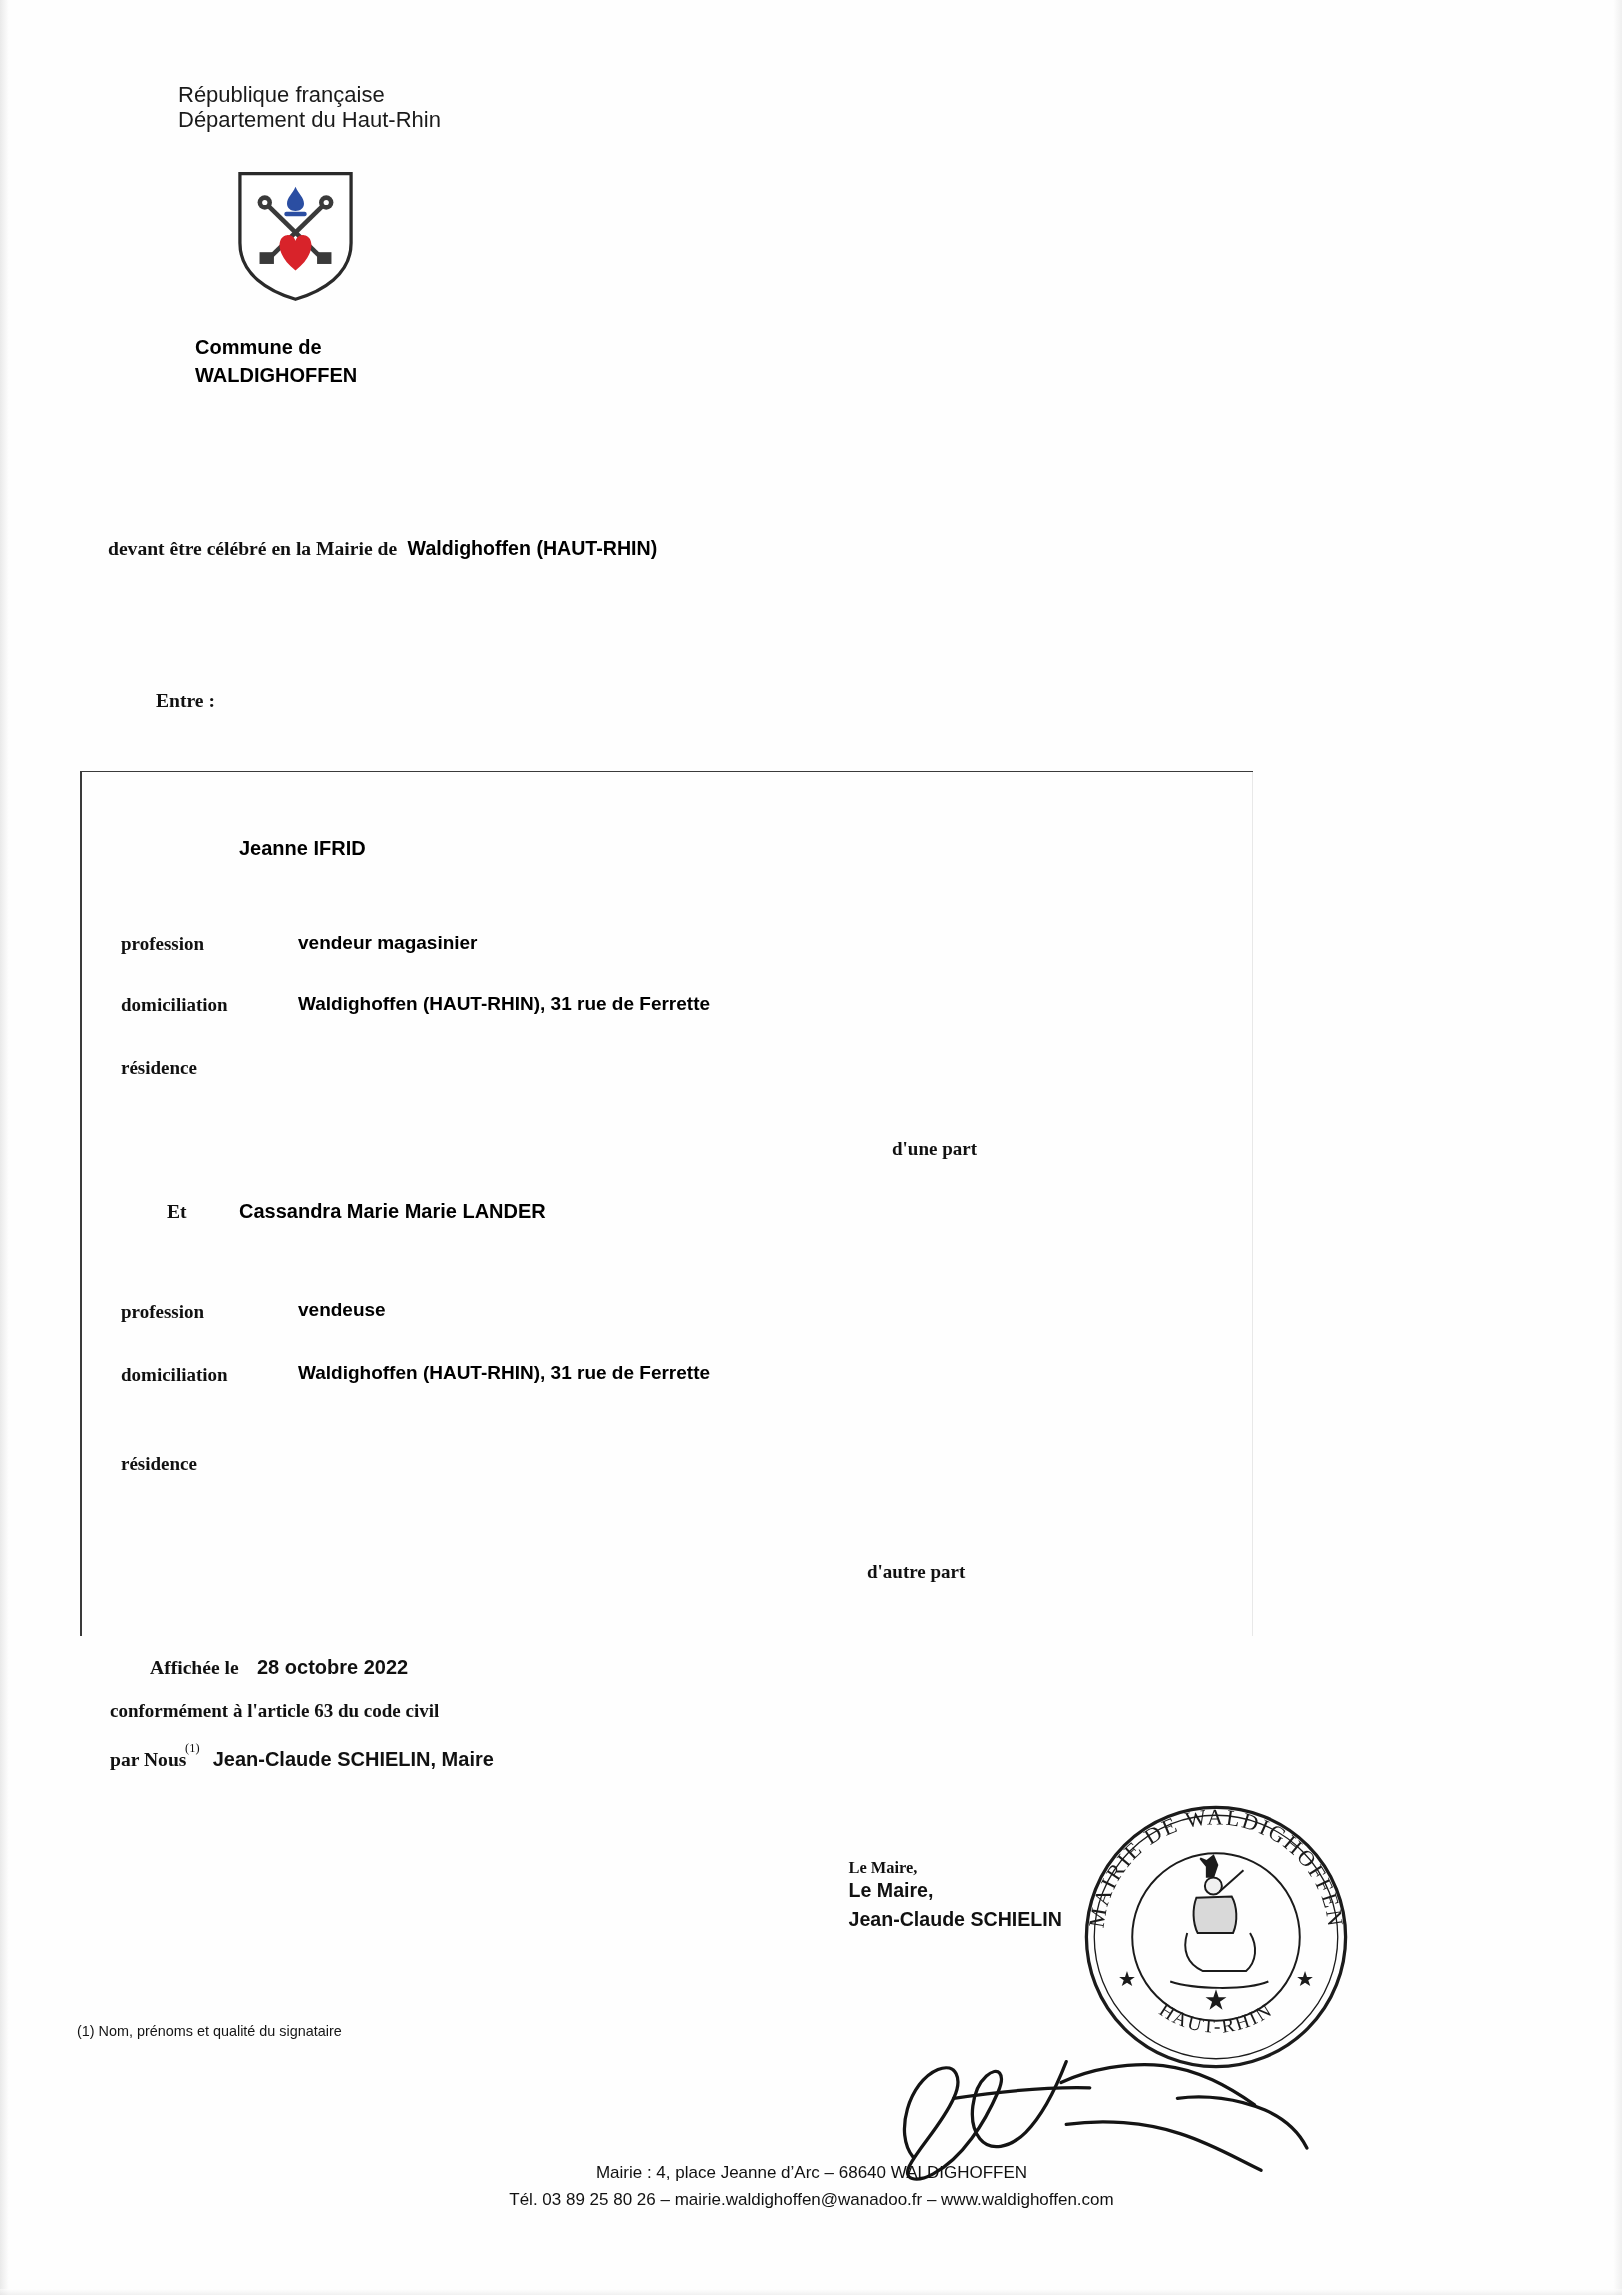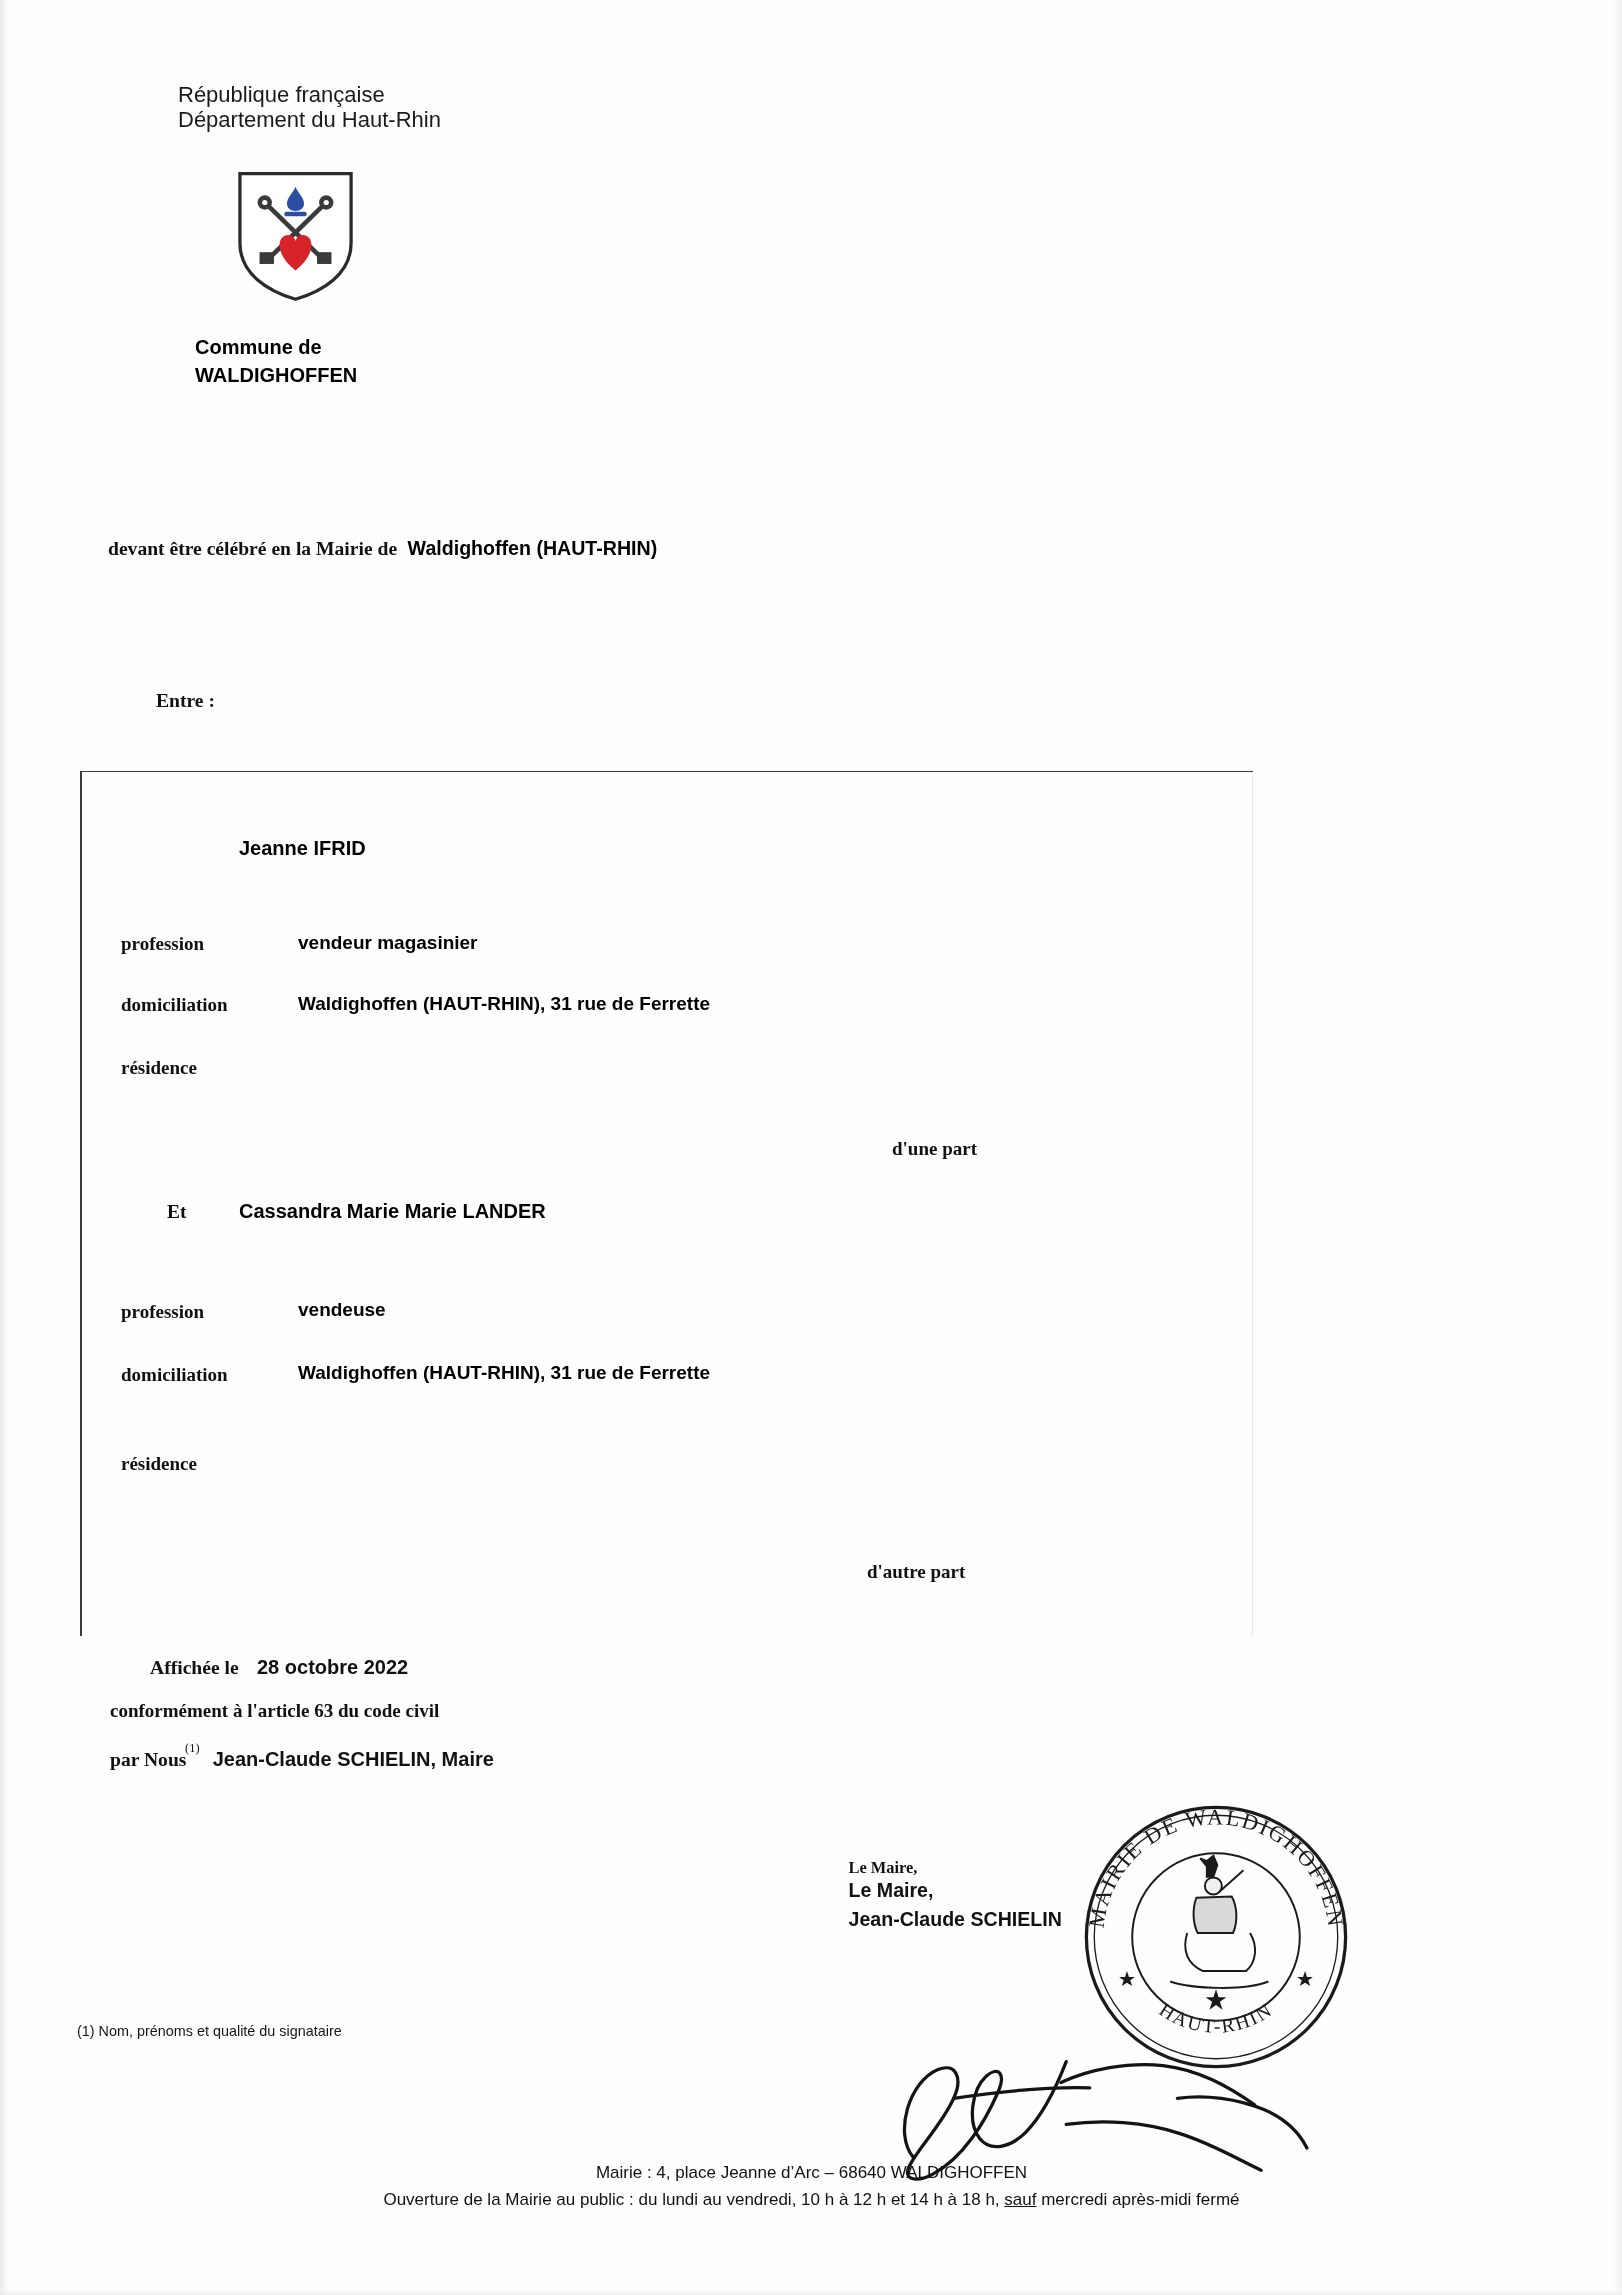--- a/index.html
+++ b/index.html
@@ -445,17 +445,17 @@
         <path d="M128 196 C196 186 268 178 336 180"></path>
         <path d="M470 196 C512 190 562 196 604 214 C640 230 658 252 668 272"></path>
       </g>
     </svg>
   </div>
 
   <div class="footnote">(1) Nom, prénoms et qualité du signataire</div>
 
   <div class="page-footer">
     <div>Mairie : 4, place Jeanne d’Arc – 68640 WALDIGHOFFEN</div>
-    <div><span>Ouverture de la Mairie au public : du lundi au vendredi, 10 h à 12 h et 14 h à 18 h, </span><u>sauf</u><span> mercredi après-midi fermé</span></div>
+    <div>Tél. 03 89 25 80 26 – mairie.waldighoffen@wanadoo.fr –  www.waldighoffen.com</div>
   </div>
 
 </div>
 
 
 </body></html>

